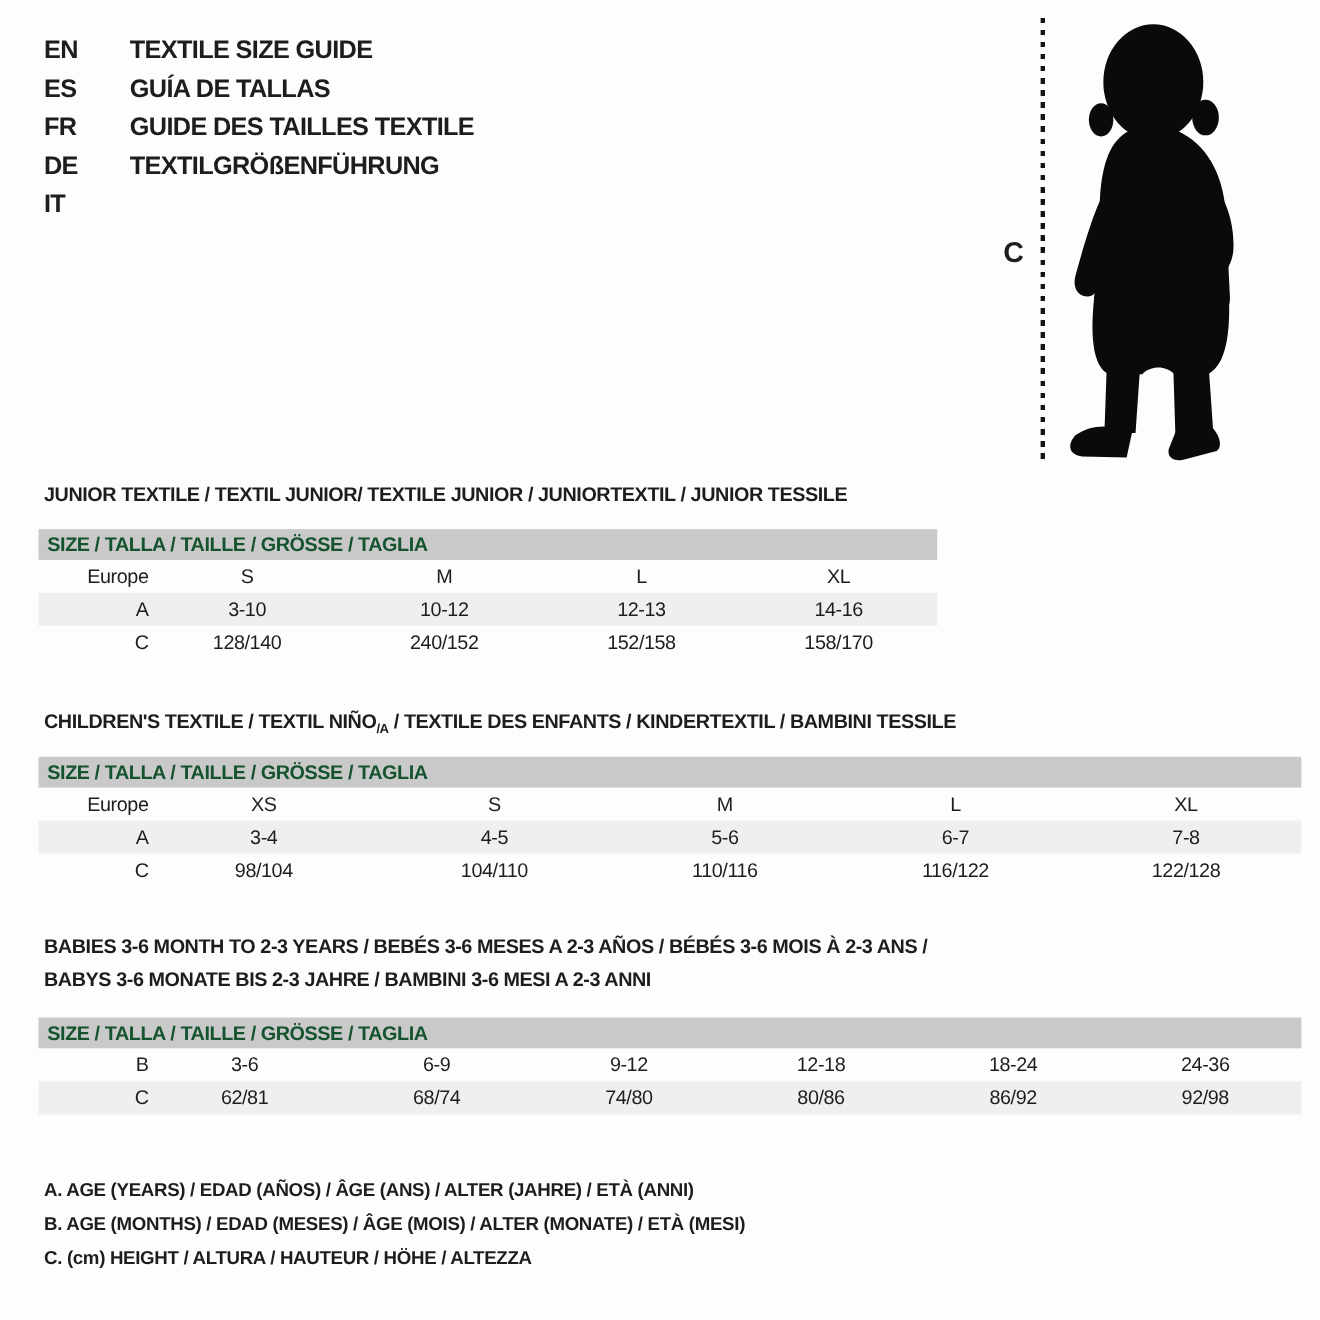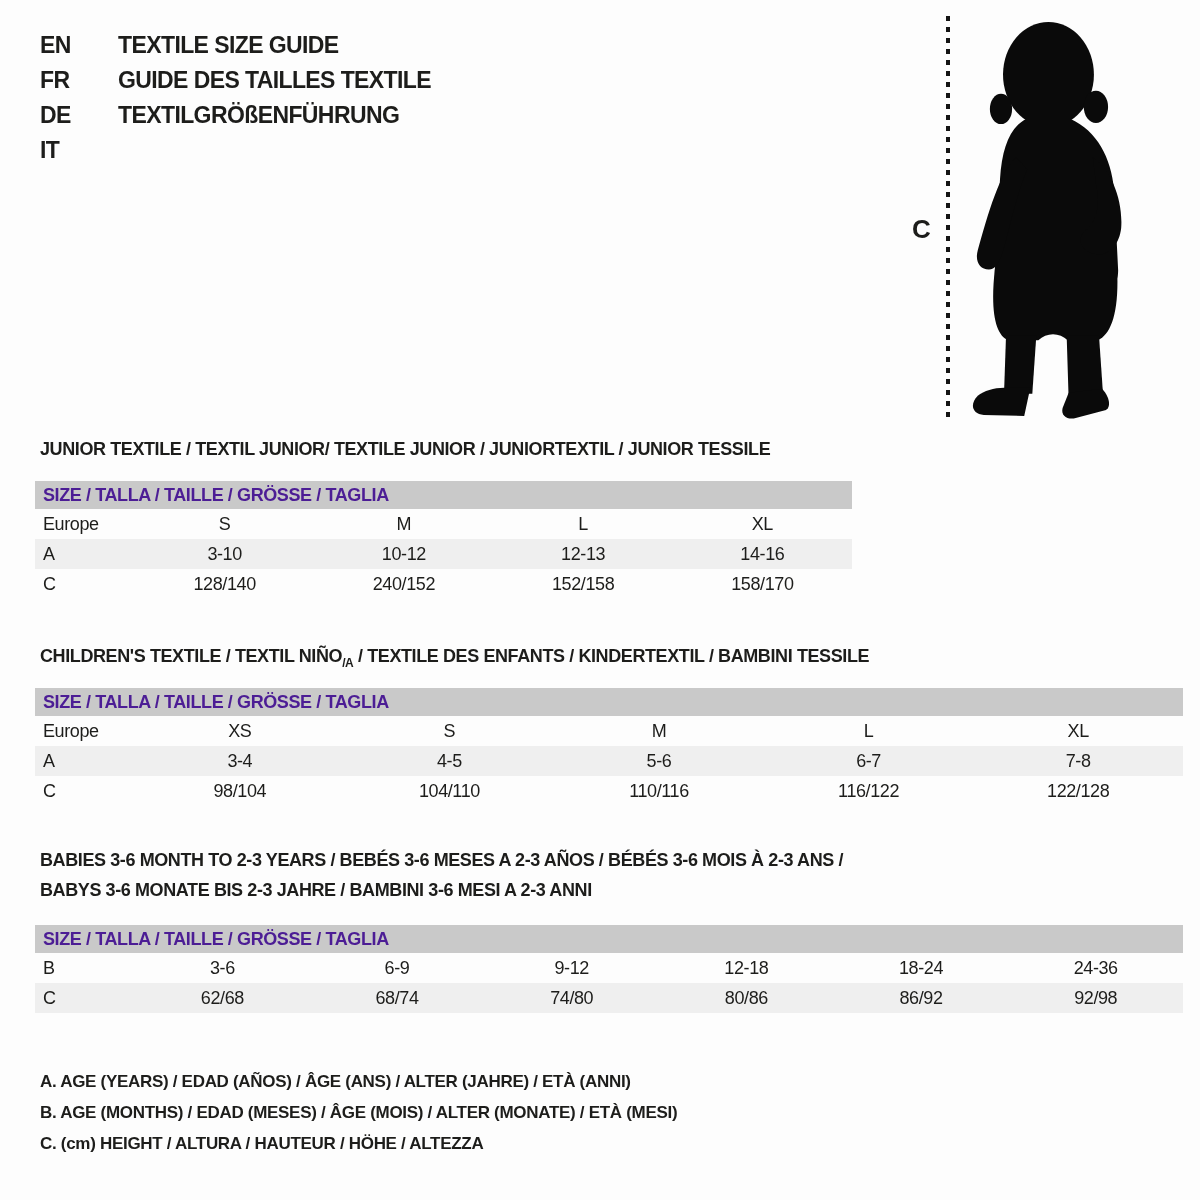--- a/index.html
+++ b/index.html
@@ -18,42 +18,46 @@
     font-weight:bold;letter-spacing:-1px;}
   .measure-line{position:absolute;left:46px;top:6px;width:4px;height:404px;
     background:repeating-linear-gradient(to bottom,#141414 0 5px,transparent 5px 11px);}
   .silhouette{position:absolute;left:62px;top:6px;width:180px;height:404px;}
   
   .section-title{position:absolute;left:40px;font-size:18px;font-weight:bold;
     letter-spacing:-0.4px;line-height:30px;white-space:nowrap;}
   .section-title sub{font-size:12px;}
   
   .size-table{position:absolute;left:35px;}
-  .size-bar{height:28px;line-height:28px;background:#c9c9c9;color:#4c1d95;
+  .size-bar{height:28px;line-height:28px;background:#c9c9c9;color:#14532d;
     font-size:18px;font-weight:bold;letter-spacing:-0.4px;padding-left:8px;
     box-sizing:border-box;}
   .t-row{display:flex;height:30px;line-height:30px;font-size:18px;
     letter-spacing:-0.4px;}
   .t-row.shaded{background:#efefef;}
-  .t-label{width:100px;padding-left:8px;box-sizing:border-box;text-align:left;}
+  .t-label{width:100px;padding-left:8px;box-sizing:border-box;text-align:right;}
   .t-cell{flex:1;text-align:center;}
   
   .footnotes{position:absolute;left:40px;top:1066px;}
   .footnote{height:31px;line-height:31px;font-size:17px;font-weight:bold;
     letter-spacing:-0.3px;white-space:nowrap;}
 </style>
 </head>
 <body>
 
 <div class="page">
 
   <div class="lang-block">
     <div class="lang-row">
       <span class="lang-code">EN</span>
       <span class="lang-title">TEXTILE SIZE GUIDE</span>
+    </div>
+    <div class="lang-row">
+      <span class="lang-code">ES</span>
+      <span class="lang-title">GUÍA DE TALLAS</span>
     </div>
     <div class="lang-row">
       <span class="lang-code">FR</span>
       <span class="lang-title">GUIDE DES TAILLES TEXTILE</span>
     </div>
     <div class="lang-row">
       <span class="lang-code">DE</span>
       <span class="lang-title">TEXTILGRÖßENFÜHRUNG</span>
     </div>
     <div class="lang-row">
@@ -146,21 +150,21 @@
       <span class="t-label">B</span>
       <span class="t-cell">3-6</span>
       <span class="t-cell">6-9</span>
       <span class="t-cell">9-12</span>
       <span class="t-cell">12-18</span>
       <span class="t-cell">18-24</span>
       <span class="t-cell">24-36</span>
     </div>
     <div class="t-row shaded">
       <span class="t-label">C</span>
-      <span class="t-cell">62/68</span>
+      <span class="t-cell">62/81</span>
       <span class="t-cell">68/74</span>
       <span class="t-cell">74/80</span>
       <span class="t-cell">80/86</span>
       <span class="t-cell">86/92</span>
       <span class="t-cell">92/98</span>
     </div>
   </div>
 
   <div class="footnotes">
     <div class="footnote">A. AGE (YEARS) / EDAD (AÑOS) / ÂGE (ANS) / ALTER (JAHRE) / ETÀ (ANNI)</div>

